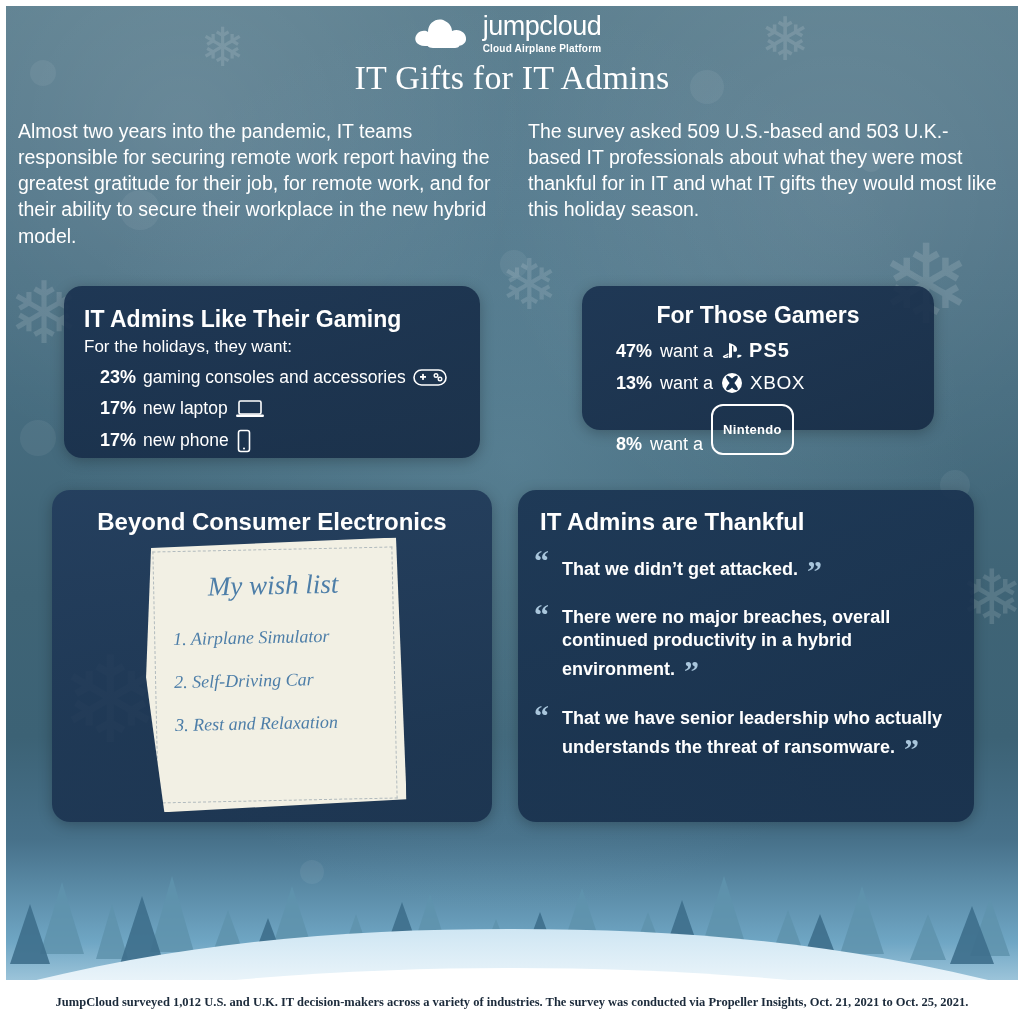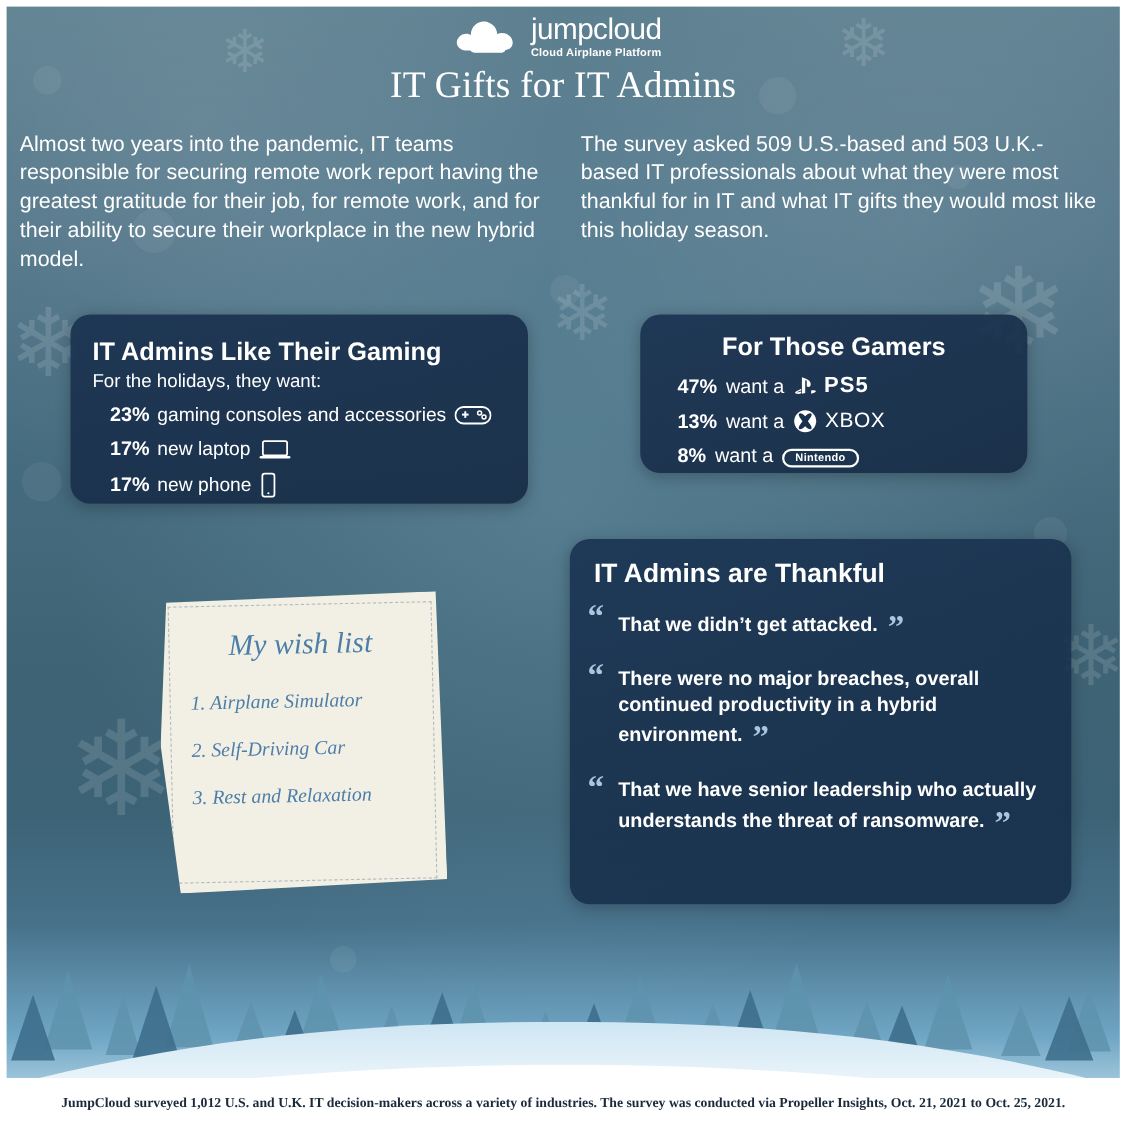--- a/index.html
+++ b/index.html
@@ -57,22 +57,22 @@
   .card-d h2{padding:18px 0 0 22px;font-size:24px;}
   .sub{color:#ffffff;font-size:17px;margin:4px 0 0 20px;}
   .stat{display:flex;align-items:center;gap:7px;color:#ffffff;font-size:17.5px;margin:9px 0 0 36px;}
   .stat b{font-size:18px;font-weight:700;}
   .icon-svg{display:inline-block;vertical-align:middle;}
   
   .brow{display:flex;align-items:flex-end;justify-content:flex-start;gap:8px;color:#fff;font-size:18px;margin:10px 0 0 34px;}
   .brow b{font-weight:700;}
   .pill{
     display:inline-flex;align-items:center;justify-content:center;
-    border:2px solid #ffffff;border-radius:12px;padding:1px 10px;
-    font-size:10px;font-weight:700;color:#ffffff;letter-spacing:0.3px;
+    border:2px solid #ffffff;border-radius:12px;padding:16px 10px;
+    font-size:13px;font-weight:700;color:#ffffff;letter-spacing:0.3px;
   }
   .ps5{font-family:"Liberation Sans",sans-serif;font-weight:700;font-size:20px;letter-spacing:1px;color:#fff;display:inline-flex;align-items:center;gap:6px;}
   .xbox{display:inline-flex;align-items:center;gap:7px;color:#fff;font-size:19px;font-weight:400;letter-spacing:0.5px;}
   
   .note{
     position:absolute;left:146px;top:540px;width:258px;height:270px;
     background:#f2f0e4;
     transform:rotate(-1.2deg);
     box-shadow:0 6px 16px rgba(0,0,0,0.35);
     clip-path:polygon(3% 2%, 98% 0%, 100% 97%, 6% 100%, 0% 50%);
@@ -213,20 +213,23 @@
       </span>
     </div>
 
     <div class="brow">
       <b>8%</b>
       <span>want a</span>
       <span class="pill">Nintendo</span>
     </div>
   </div>
 
+  <div class="card card-c">
+    <h2>Beyond Consumer Electronics</h2>
+  </div>
   <div class="note">
     <div class="note-inner"></div>
     <h3>My wish list</h3>
     <ol>
       <li>1. Airplane Simulator</li>
       <li>2. Self-Driving Car</li>
       <li>3. Rest and Relaxation</li>
     </ol>
   </div>
 

